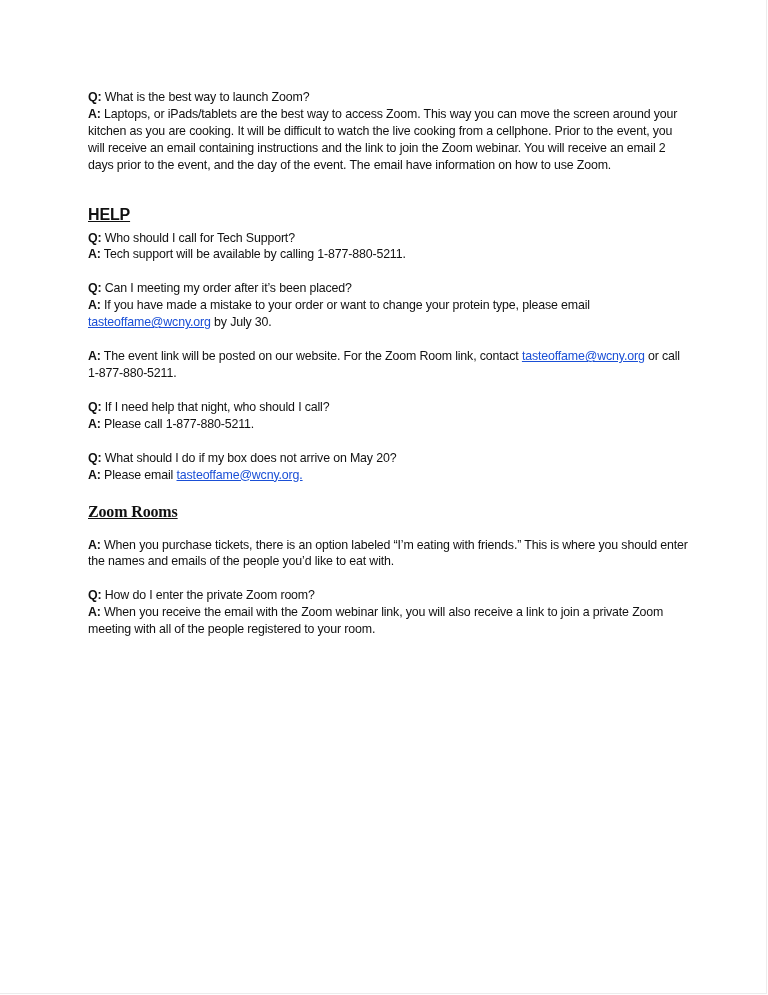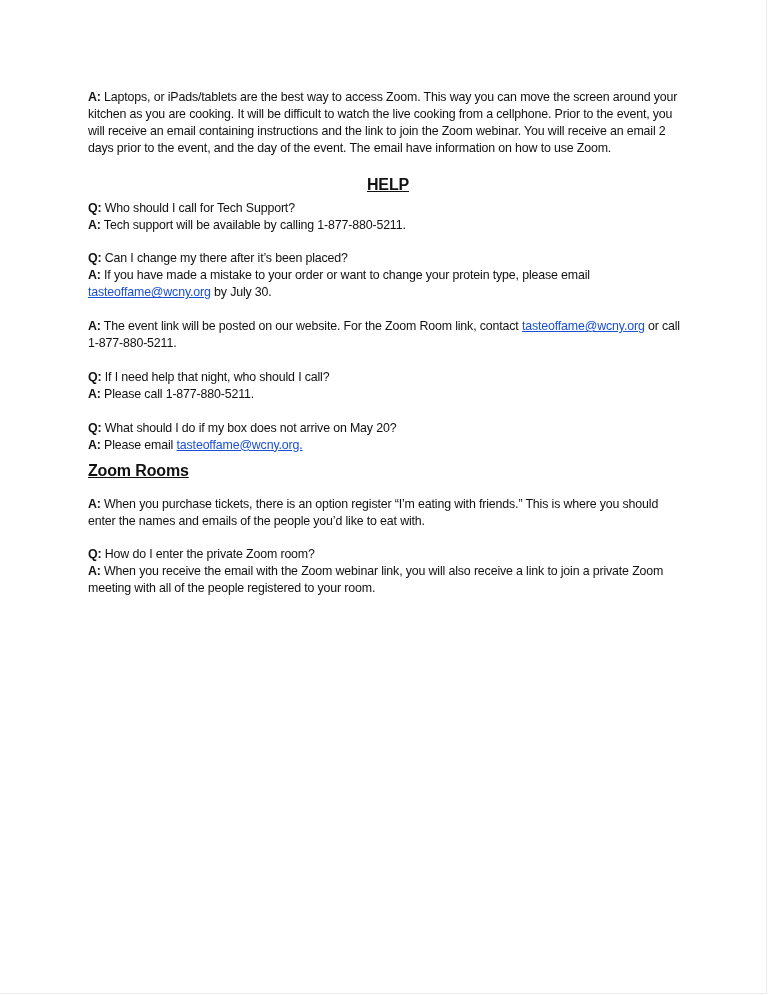--- a/index.html
+++ b/index.html
@@ -15,42 +15,43 @@
   }
   .qa { margin: 0; }
   .qa + .qa { margin-top: 17px; }
   .line { display: block; white-space: normal; }
   .lbl { font-weight: bold; }
   a.link { color: #1a4fd6; text-decoration: underline; }
   .heading {
     font-weight: bold; text-decoration: underline; font-size: 16px;
     line-height: 18px; margin: 0; color: #111111;
   }
-  .h-help { margin-top: 19px; text-align: center; }
-  .h-zoom { margin-top: 8px; margin-bottom: 16px; }
+  .h-help { margin-top: 32px; }
+  .h-zoom { margin-top: 19px; margin-bottom: 16px; font-family: Liberation Serif, serif; }
 </style>
 </head>
 <body>
 
 <div class="page">
   <div class="content">
 
     <div class="qa">
+      <span class="line"><span class="lbl">Q:</span> <span>What is the best way to launch Zoom?</span></span>
       <span class="line"><span class="lbl">A:</span> <span>Laptops, or iPads/tablets are the best way to access Zoom. This way you can move the screen around your kitchen as you are cooking. It will be difficult to watch the live cooking from a cellphone. Prior to the event, you will receive an email containing instructions and the link to join the Zoom webinar. You will receive an email 2 days prior to the event, and the day of the event. The email have information on how to use Zoom.</span></span>
     </div>
 
     <h2 class="heading h-help">HELP</h2>
 
     <div class="qa" style="margin-top:6px">
       <span class="line"><span class="lbl">Q:</span> <span>Who should I call for Tech Support?</span></span>
       <span class="line"><span class="lbl">A:</span> <span>Tech support will be available by calling 1-877-880-5211.</span></span>
     </div>
 
     <div class="qa">
-      <span class="line"><span class="lbl">Q:</span> <span>Can I change my there after it’s been placed?</span></span>
+      <span class="line"><span class="lbl">Q:</span> <span>Can I meeting my order after it’s been placed?</span></span>
       <span class="line"><span class="lbl">A:</span> <span>If you have made a mistake to your order or want to change your protein type, please email </span><a class="link" href="#">tasteoffame@wcny.org</a><span> by July 30.</span></span>
     </div>
 
 
     <div class="qa">
       <span class="line"><span class="lbl">A:</span> <span>The event link will be posted on our website. For the Zoom Room link, contact </span><a class="link" href="#">tasteoffame@wcny.org</a><span> or call 1-877-880-5211.</span></span>
     </div>
 
     <div class="qa">
       <span class="line"><span class="lbl">Q:</span> <span>If I need help that night, who should I call?</span></span>
@@ -58,21 +59,21 @@
     </div>
 
     <div class="qa">
       <span class="line"><span class="lbl">Q:</span> <span>What should I do if my box does not arrive on May 20?</span></span>
       <span class="line"><span class="lbl">A:</span> <span>Please email </span><a class="link" href="#">tasteoffame@wcny.org.</a><span></span></span>
     </div>
 
     <h2 class="heading h-zoom">Zoom Rooms</h2>
 
     <div class="qa" style="margin-top:0">
-      <span class="line"><span class="lbl">A:</span> <span>When you purchase tickets, there is an option register “I’m eating with friends.” This is where you should enter the names and emails of the people you’d like to eat with.</span></span>
+      <span class="line"><span class="lbl">A:</span> <span>When you purchase tickets, there is an option labeled “I’m eating with friends.” This is where you should enter the names and emails of the people you’d like to eat with.</span></span>
     </div>
 
     <div class="qa">
       <span class="line"><span class="lbl">Q:</span> <span>How do I enter the private Zoom room?</span></span>
       <span class="line"><span class="lbl">A:</span> <span>When you receive the email with the Zoom webinar link, you will also receive a link to join a private Zoom meeting with all of the people registered to your room.</span></span>
     </div>
 
   </div>
 </div>
 

